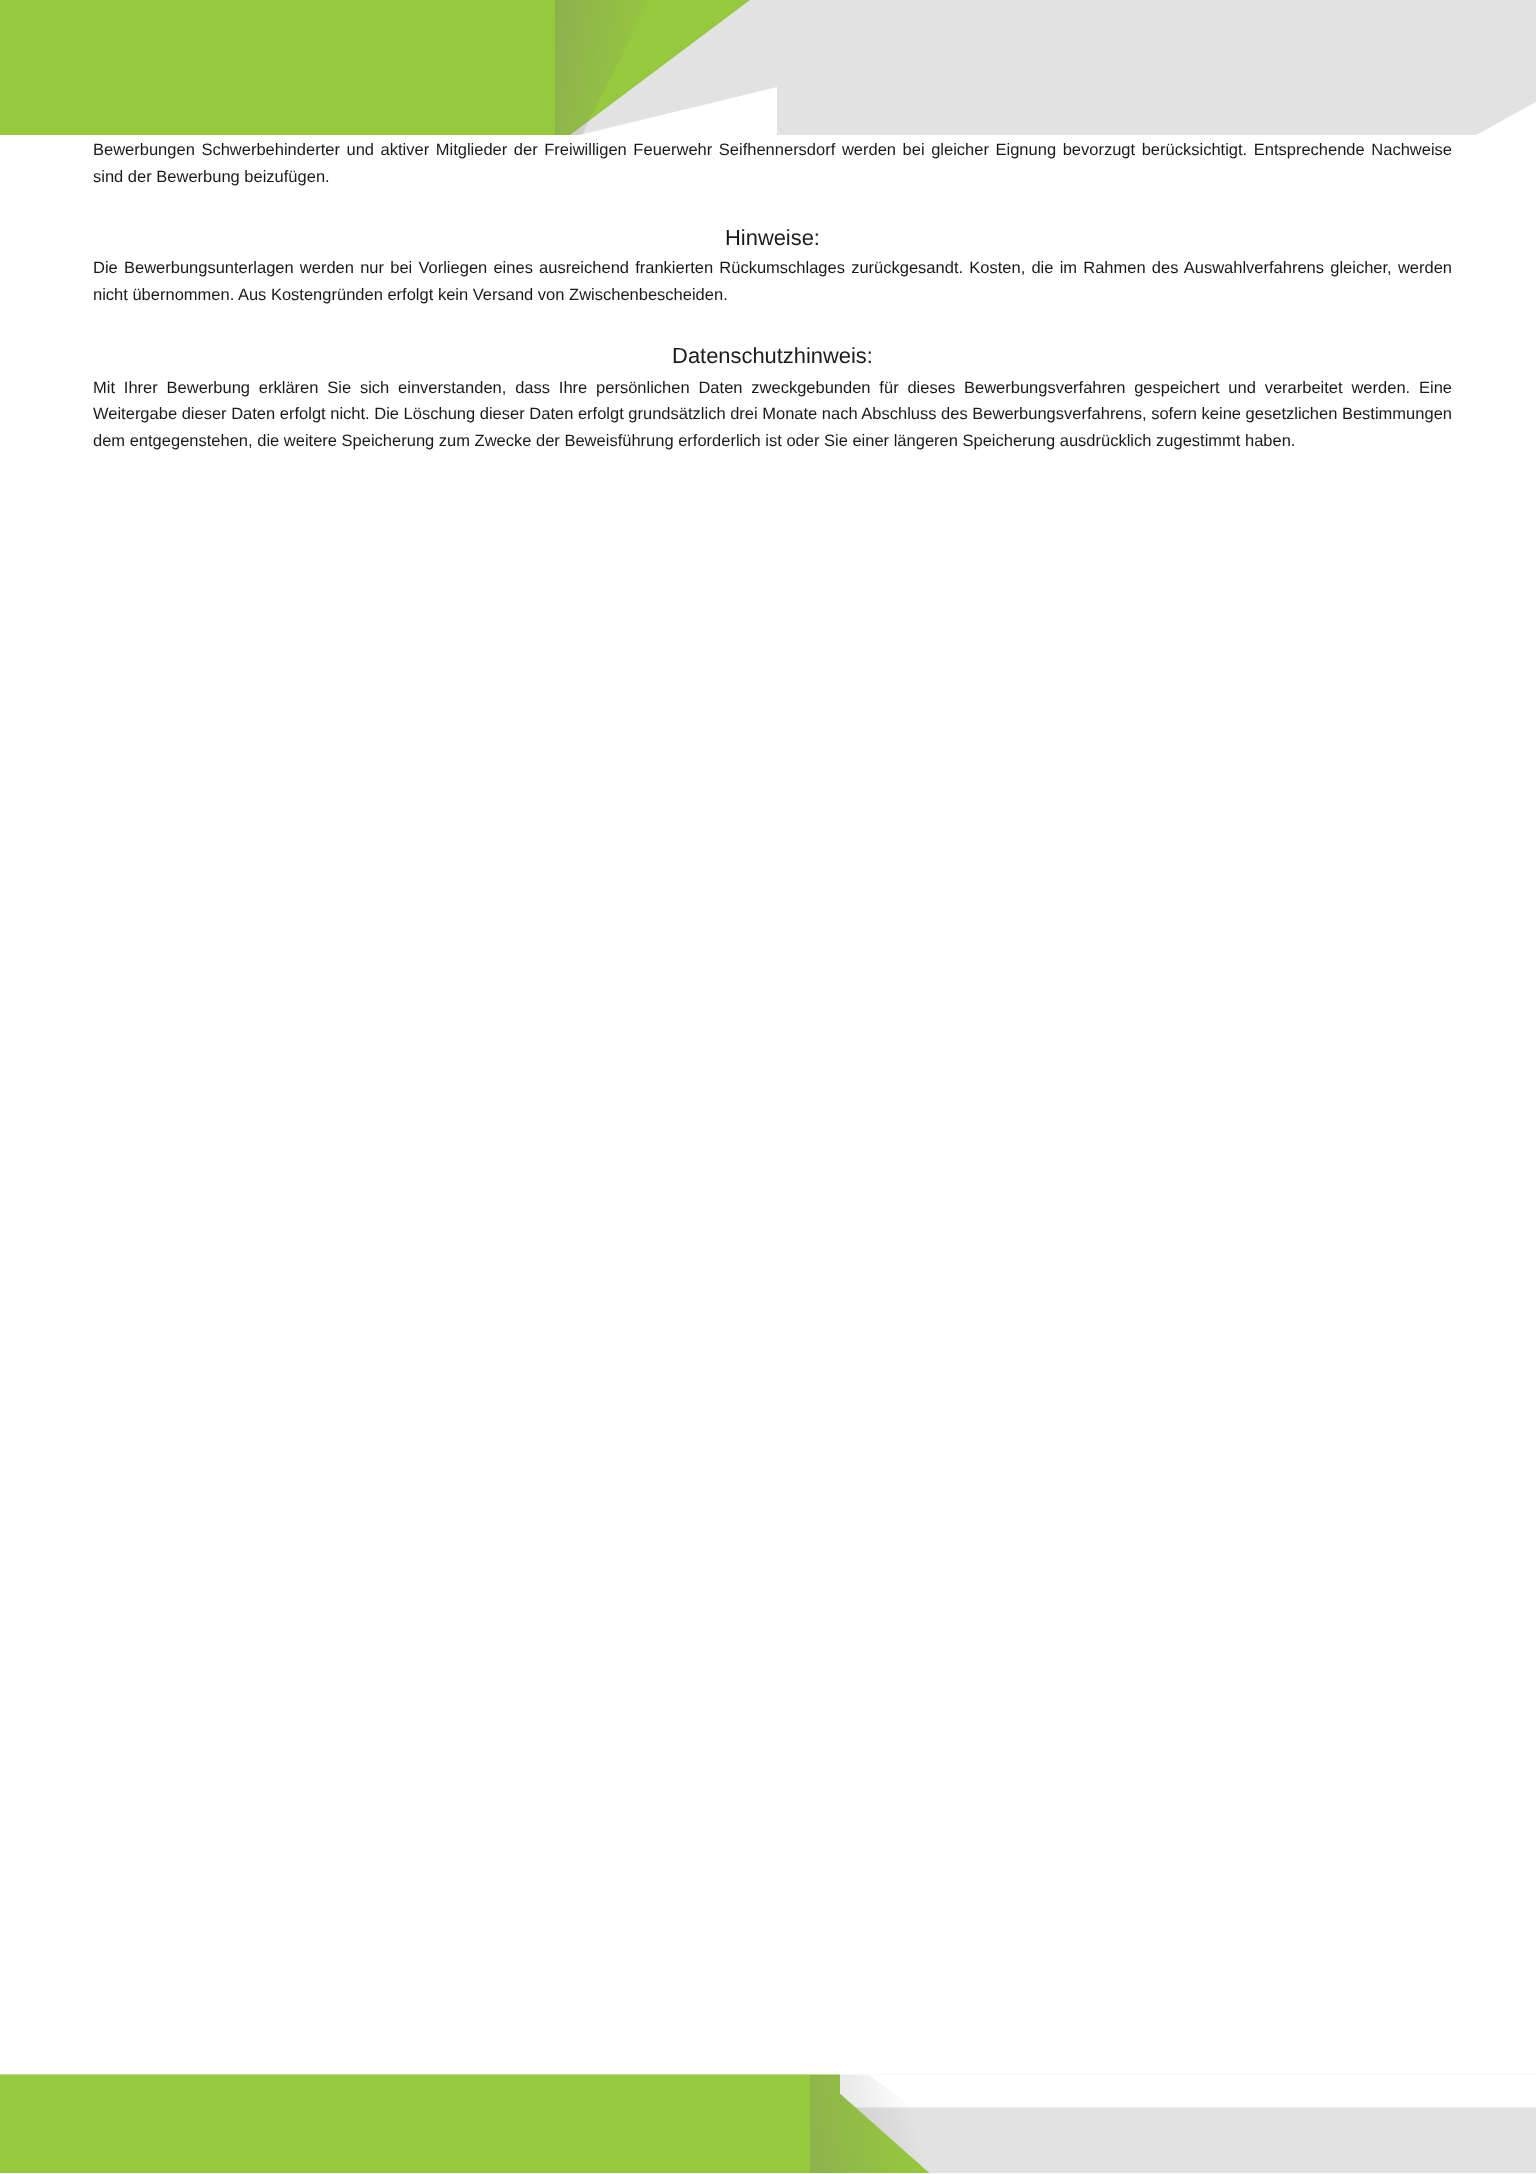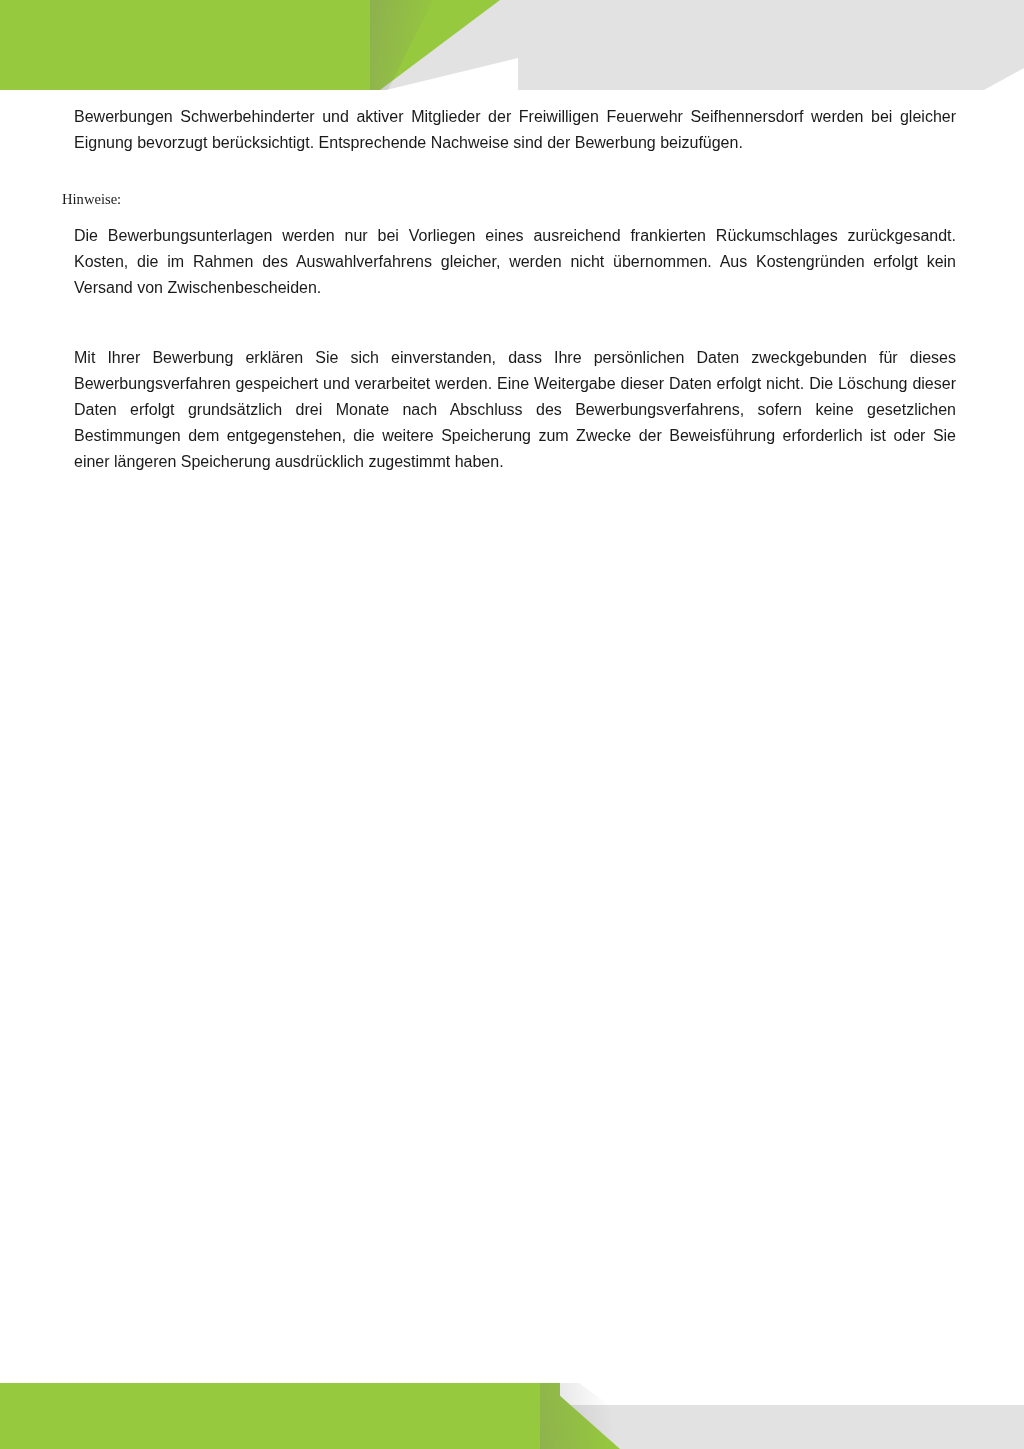--- a/index.html
+++ b/index.html
@@ -131,35 +131,34 @@
   }
 
   
   .content {
     position: absolute;
     left: 62px;
     top: 92px;
     width: 906px;
   }
   p.para {
-    margin: 12px;
-    font-size: 16px;
+    margin: 0;
+    font-size: 11px;
     line-height: 1.62;
     color: #1a1a1a;
     text-align: justify;
     text-justify: inter-word;
   }
   .spacer-md { height: 20px; }
   .label {
     margin: 0;
     font-size: 14.6px;
     line-height: 1.62;
     color: #1a1a1a;
-    text-align: left;
-    font-family: Liberation Serif, serif;
+    text-align: center;
   }
 </style>
 </head>
 <body>
 
 <div class="page">
 
   <div class="top-band">
     <div class="top-gray"></div>
     <div class="top-gray-notch"></div>
@@ -173,20 +172,21 @@
     <p class="para">Bewerbungen Schwerbehinderter und aktiver Mitglieder der Freiwilligen Feuerwehr Seifhennersdorf werden bei gleicher Eignung bevorzugt berücksichtigt. Entsprechende Nachweise sind der Bewerbung beizufügen.</p>
 
     <div class="spacer-md"></div>
 
     <p class="label">Hinweise:</p>
 
     <p class="para">Die Bewerbungsunterlagen werden nur bei Vorliegen eines ausreichend frankierten Rückumschlages zurückgesandt. Kosten, die im Rahmen des Auswahlverfahrens gleicher, werden nicht übernommen. Aus Kostengründen erfolgt kein Versand von Zwischenbescheiden.</p>
 
     <div class="spacer-md"></div>
 
+    <p class="label">Datenschutzhinweis:</p>
 
     <p class="para">Mit Ihrer Bewerbung erklären Sie sich einverstanden, dass Ihre persönlichen Daten zweckgebunden für dieses Bewerbungsverfahren gespeichert und verarbeitet werden. Eine Weitergabe dieser Daten erfolgt nicht. Die Löschung dieser Daten erfolgt grundsätzlich drei Monate nach Abschluss des Bewerbungsverfahrens, sofern keine gesetzlichen Bestimmungen dem entgegenstehen, die weitere Speicherung zum Zwecke der Beweisführung erforderlich ist oder Sie einer längeren Speicherung ausdrücklich zugestimmt haben.</p>
 
   </div>
 
   <div class="bottom-band">
     <div class="bottom-gray"></div>
     <div class="bottom-white-left"></div>
     <div class="bottom-green-top"></div>
     <div class="bottom-green"></div>

